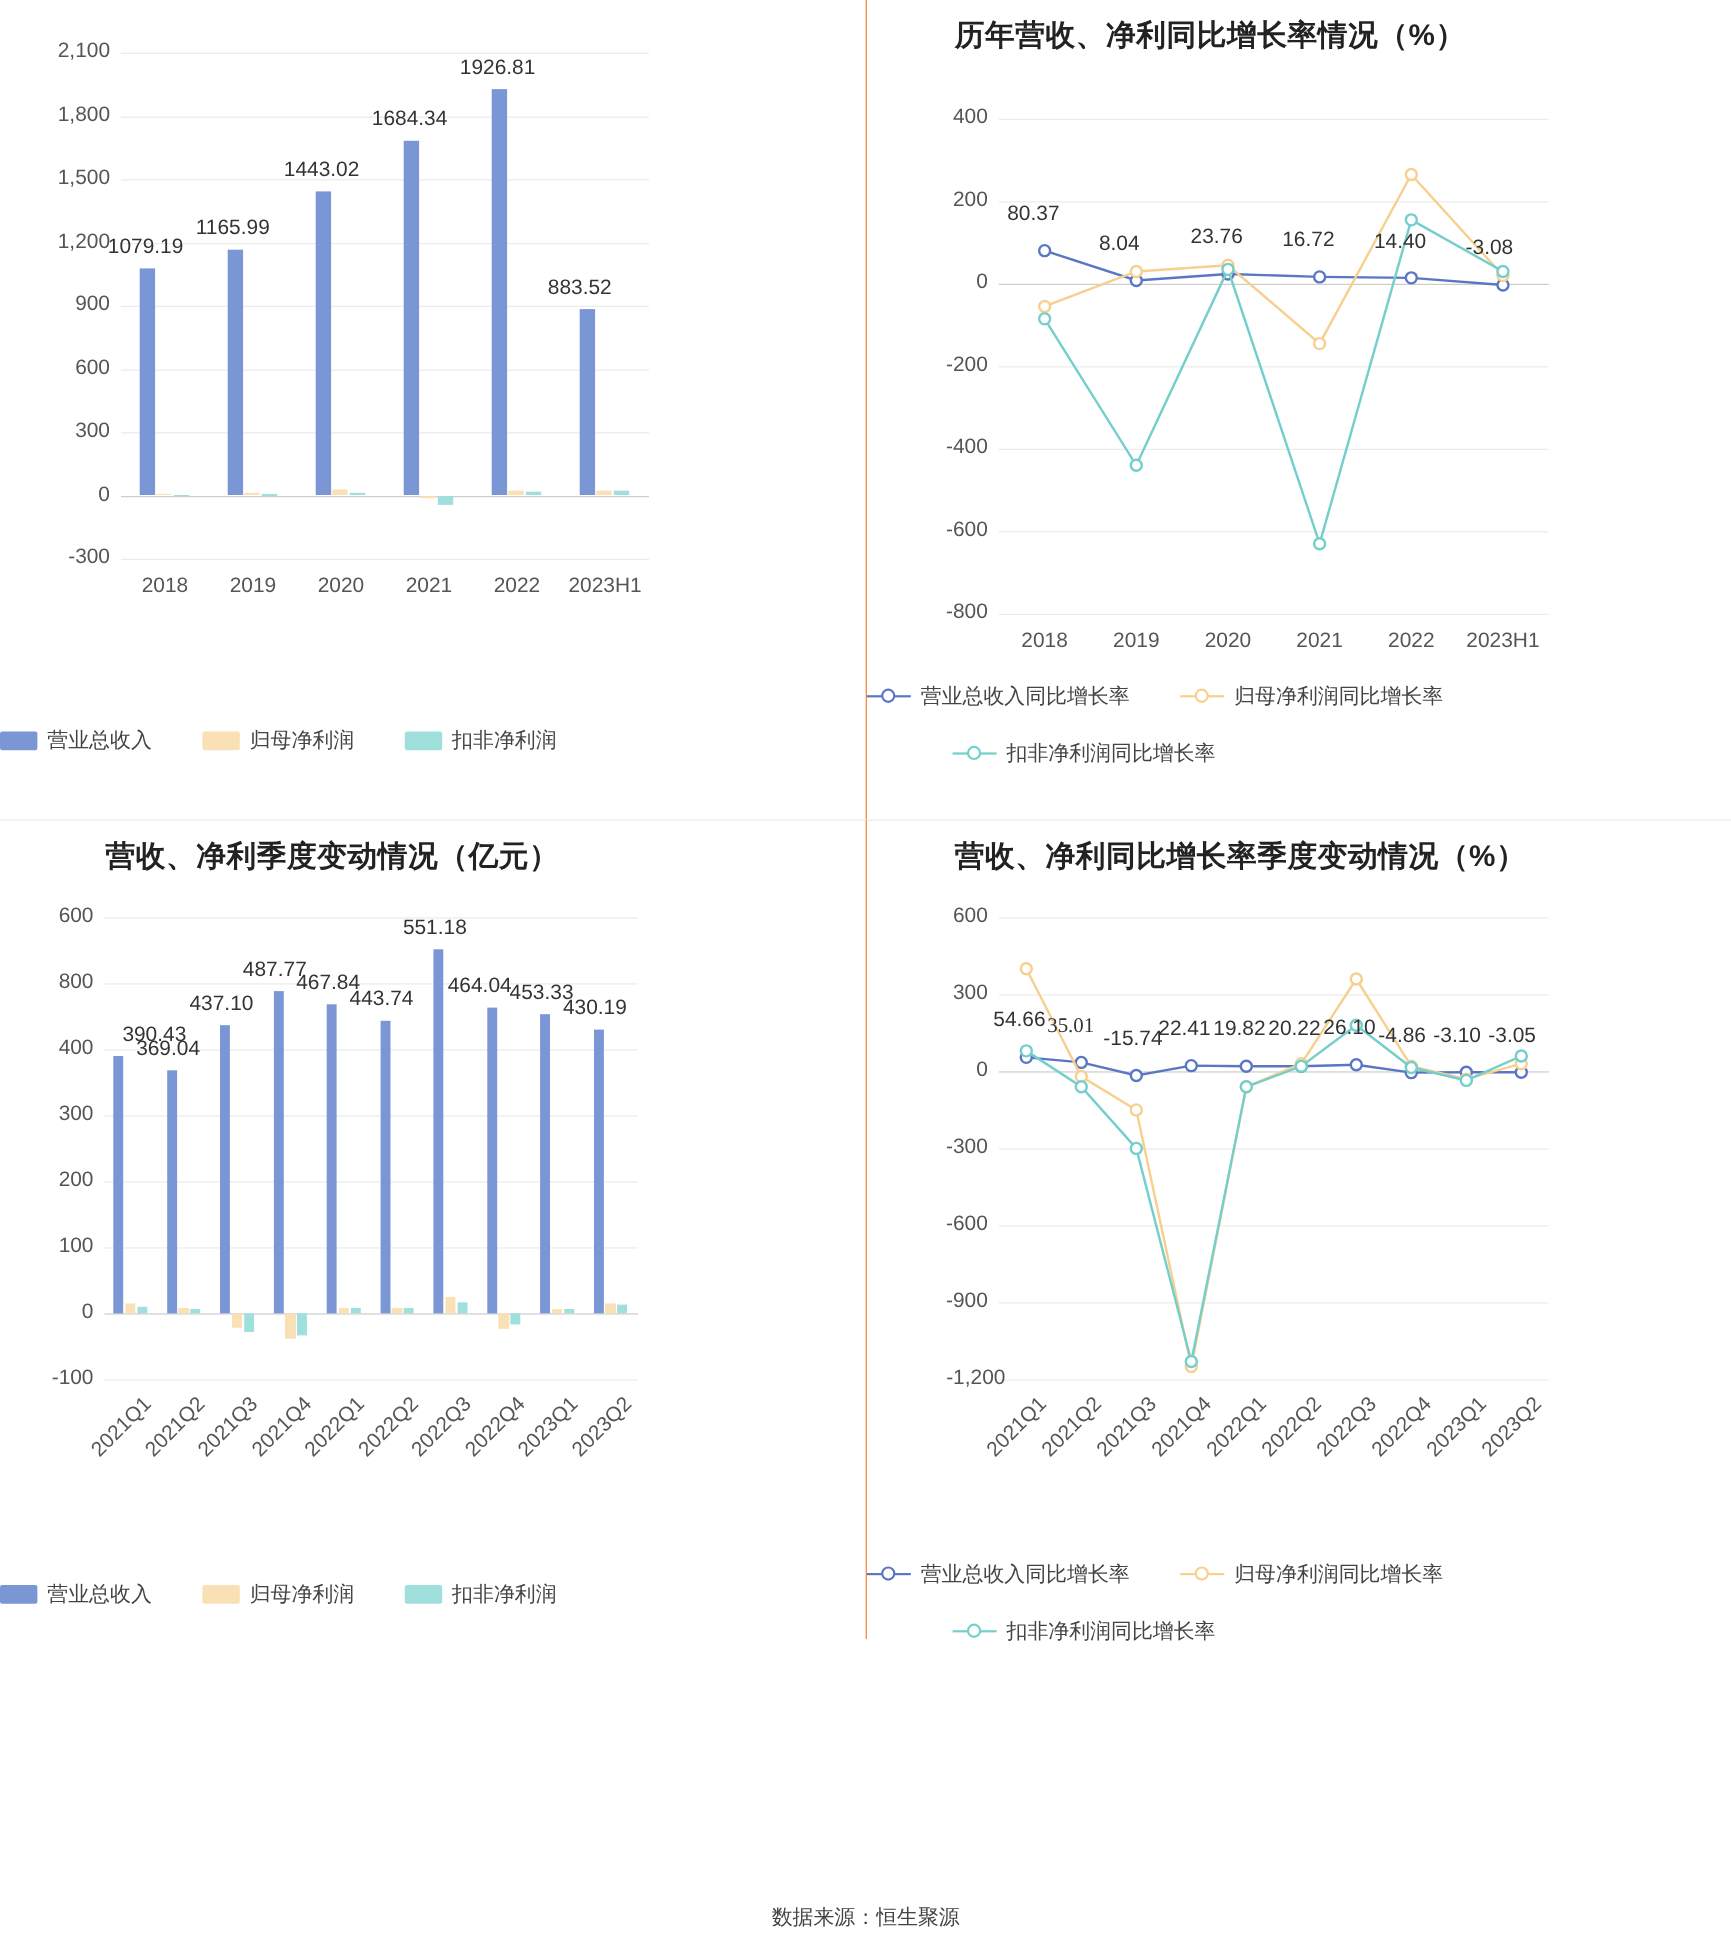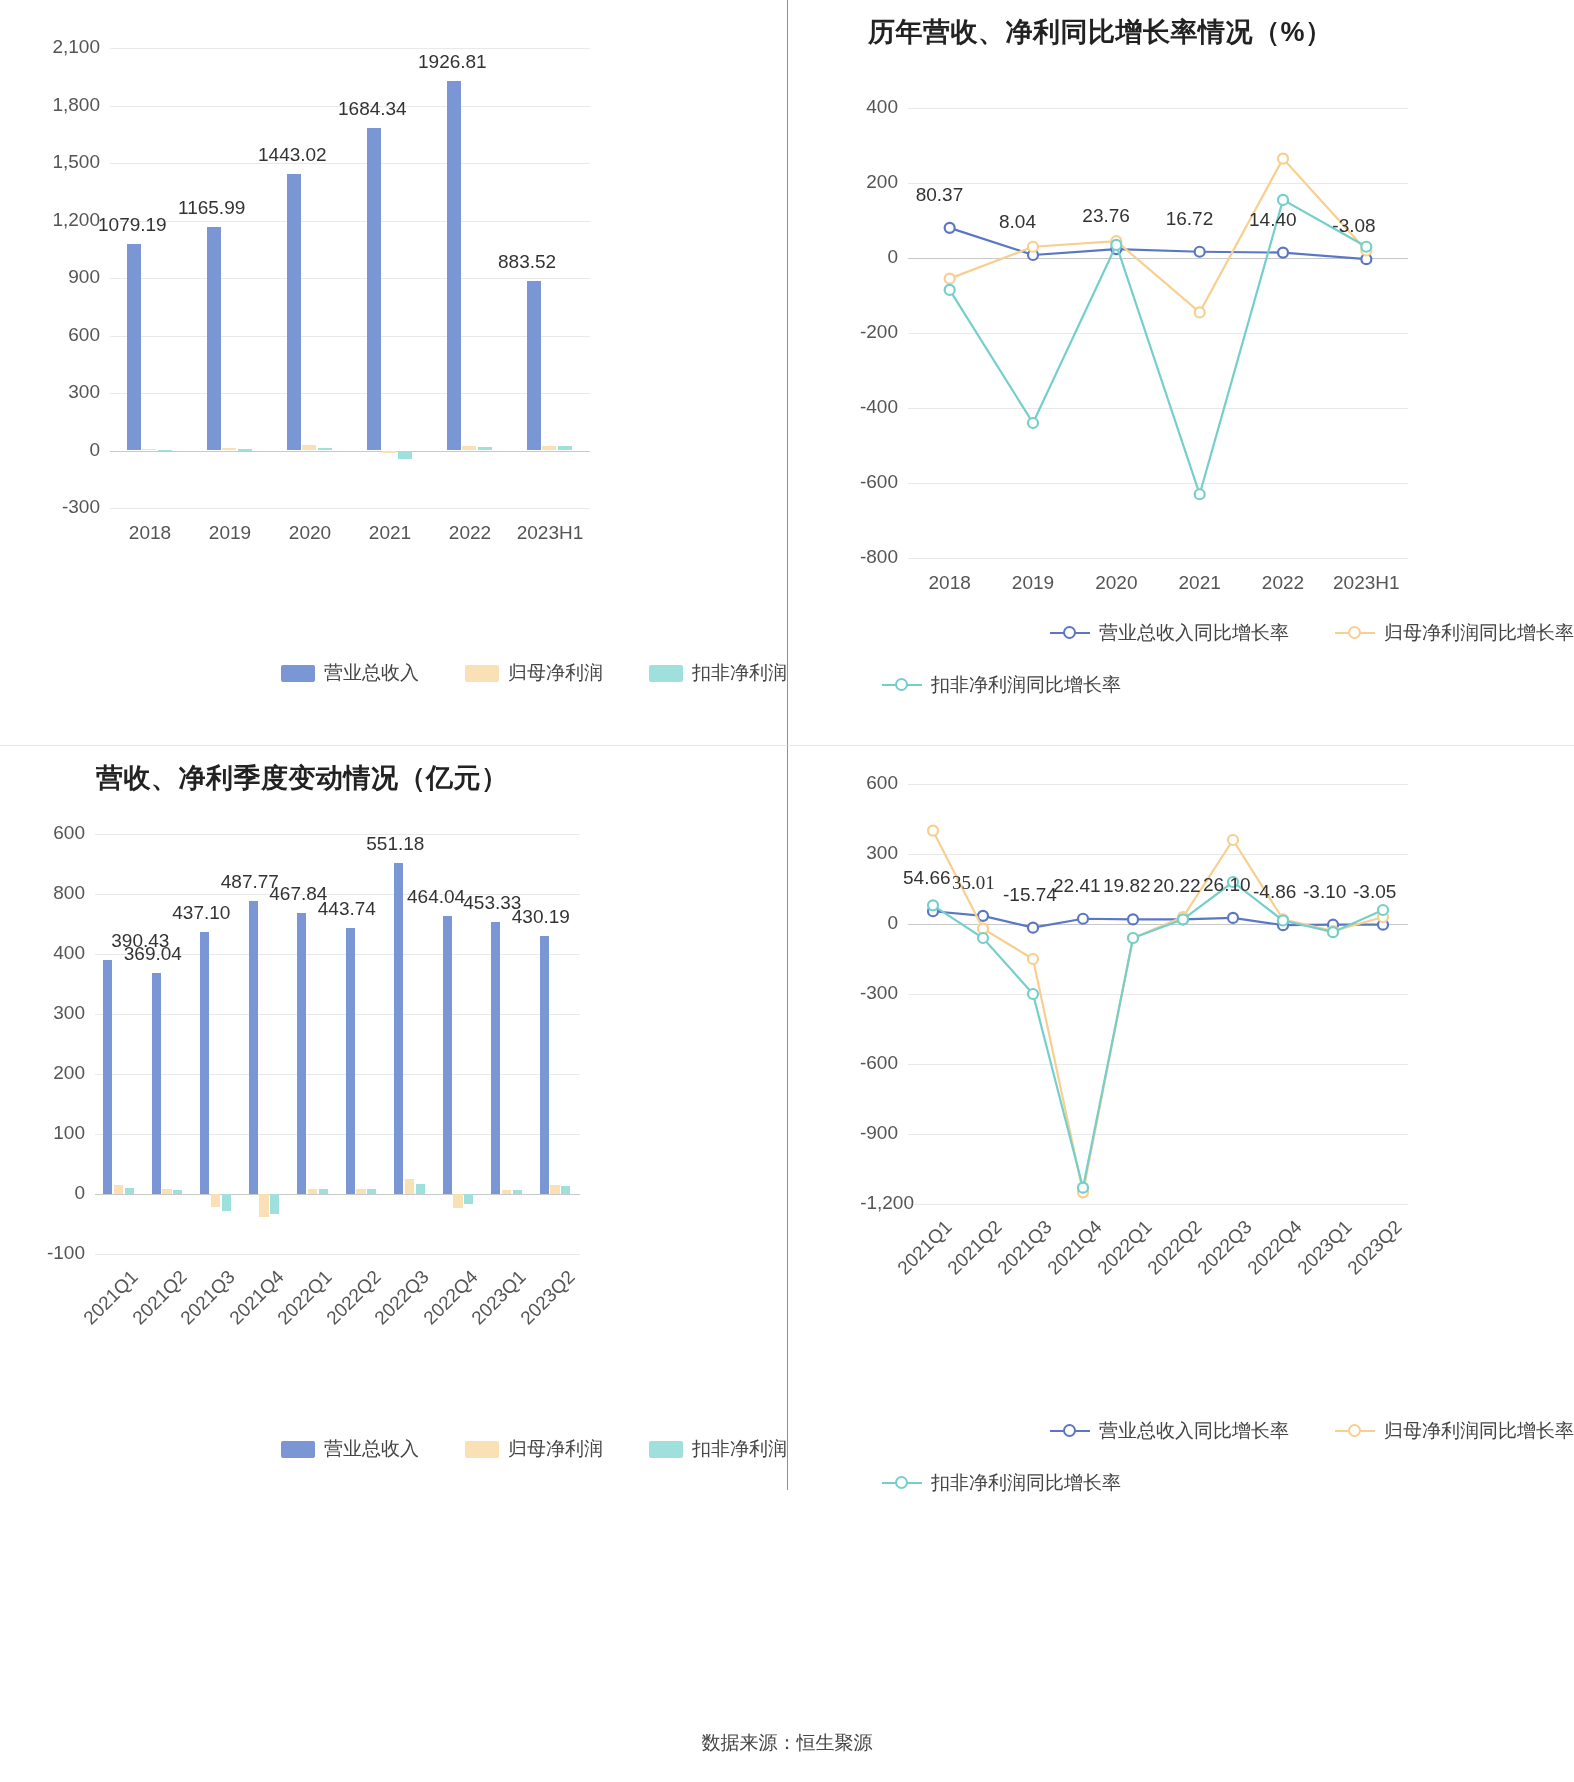--- a/index.html
+++ b/index.html
@@ -68,24 +68,24 @@
   .bar.np { background: #fae0b5; }
   .bar.dnp { background: #9fe0dd; }
   .dlabel {
     position: absolute;
     font-size: 19px;
     color: #333;
     white-space: nowrap;
   }
   .legend {
     position: absolute;
-    left: 16px; right: 0;
+    left: 0; right: 0;
     display: flex;
     flex-wrap: wrap;
-    justify-content: flex-end;
+    justify-content: flex-start;
     gap: 26px 46px;
     font-size: 19px;
     color: #444;
   }
   .legend .item { display: flex; align-items: center; gap: 9px; }
   .swatch { width: 34px; height: 17px; display: inline-block; border-radius: 2px; }
   .lswatch { width: 40px; height: 14px; display: inline-block; position: relative; }
   .lswatch i {
     position: absolute; left: 0; top: 6px; width: 40px; height: 2px; display: block;
   }
@@ -334,20 +334,21 @@
           <span>归母净利润</span>
         </div>
         <div class="item">
           <span class="swatch" style="background:#9fe0dd"></span>
           <span>扣非净利润</span>
         </div>
       </div>
     </div>
 
     <div class="panel right bottomrow">
+      <div class="chart-title">营收、净利同比增长率季度变动情况（%）</div>
       <div class="plot" id="plot3">
           <div class="gridline" style="left: 120px; width: 500px; top: 440px;"></div>
           <div class="axis-label" style="left: 44px; width: 82px; top: 428px;">-1,200</div>
           <div class="gridline" style="left: 120px; width: 500px; top: 370px;"></div>
           <div class="axis-label" style="left: 28px; width: 82px; top: 358px;">-900</div>
           <div class="gridline" style="left: 120px; width: 500px; top: 300px;"></div>
           <div class="axis-label" style="left: 28px; width: 82px; top: 288px;">-600</div>
           <div class="gridline" style="left: 120px; width: 500px; top: 230px;"></div>
           <div class="axis-label" style="left: 28px; width: 82px; top: 218px;">-300</div>
           <div class="gridline" style="left: 120px; width: 500px; top: 160px; background: rgb(200, 200, 200);"></div>

